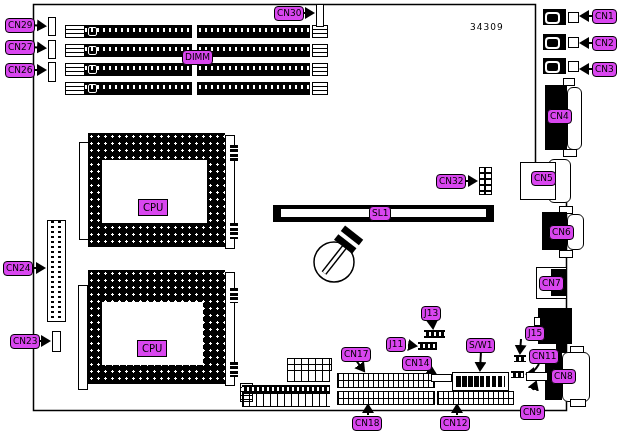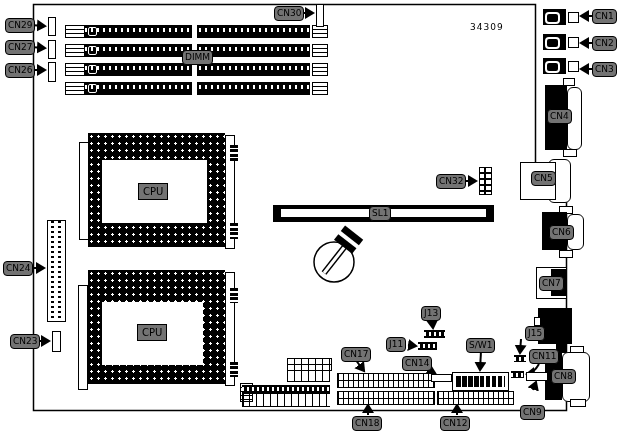--- a/index.html
+++ b/index.html
@@ -1,23 +1,23 @@
 <!DOCTYPE html>
 <html><head>
 <meta charset="utf-8">
 <style>
   html,body{margin:0;padding:0;background:#fff;}
   #stage{position:relative;width:628px;height:434px;background:#fff;overflow:hidden;
          font-family:"DejaVu Sans",sans-serif;}
   .abs{position:absolute;}
   svg.layer{position:absolute;left:0;top:0;z-index:1;}
   .part{z-index:2;}
-  .lbl{position:absolute;z-index:6;background:#737373;border:1.5px solid #000;border-radius:4px;
+  .lbl{position:absolute;z-index:6;background:#d946ef;border:1.5px solid #000;border-radius:4px;
        font-size:9px;line-height:11px;padding:1px 2px;white-space:nowrap;color:#000;text-align:center;}
-  .cpu-lbl{font-size:10px;line-height:13px;padding:1px 4px;border-radius:0;}
+  .cpu-lbl{font-size:10px;line-height:13px;padding:1px 4px;border-radius:0;margin-top:16px;}
   .ptnum{position:absolute;z-index:6;font-size:9px;letter-spacing:1px;color:#000;}
   
   .dimm-end{background:#fff;border:1px solid #000;
     background-image:repeating-linear-gradient(180deg,transparent 0 3px,#000 3px 4px);}
   .dimm-bar{background:#000;
     background-image:repeating-linear-gradient(90deg,#fff 0 2px,transparent 2px 6px);
     background-size:100% 4px;background-position:0 3px;background-repeat:no-repeat;}
   .dimm-gap{background:#fff;}
   .hook{border:1.5px solid #fff;border-radius:2px;background:transparent;}
   

